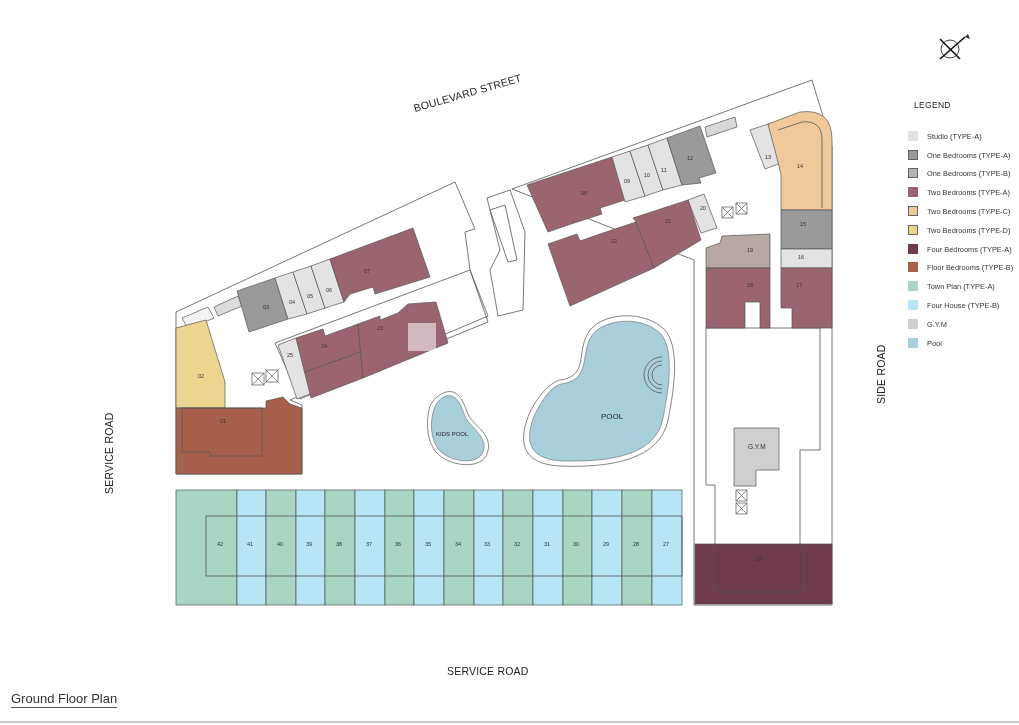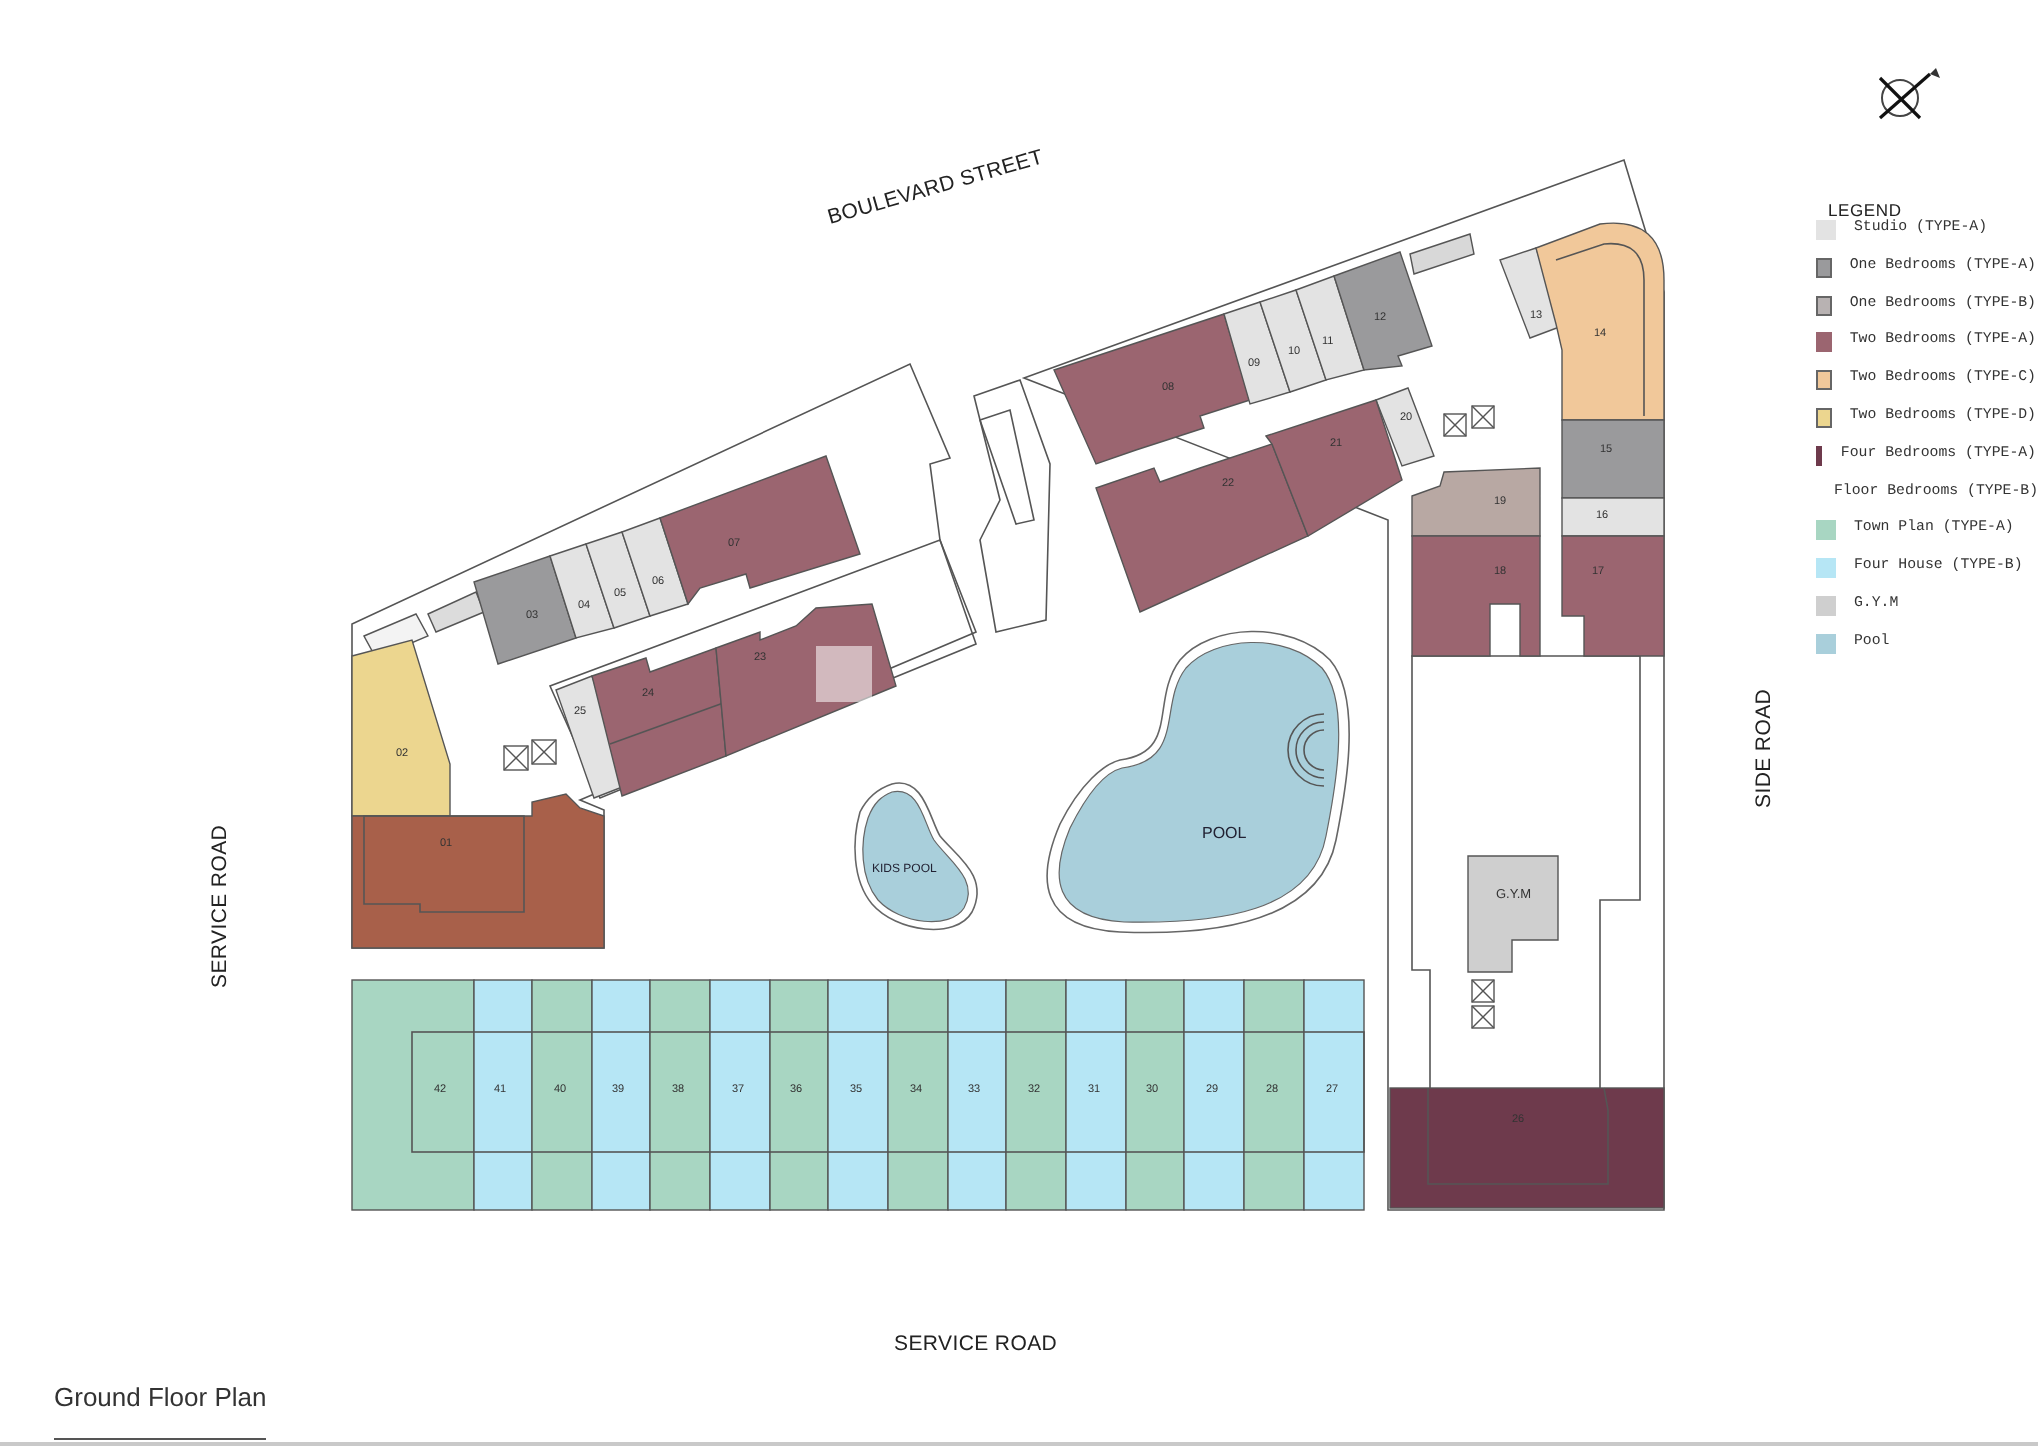--- a/index.html
+++ b/index.html
@@ -1,25 +1,25 @@
 <!DOCTYPE html>
 <html><head>
 <meta charset="utf-8">
 <style>
   html, body { margin:0; padding:0; background:#ffffff; }
   body { width:1019px; height:725px; position:relative; overflow:hidden; font-family:"Liberation Sans", sans-serif; }
   #plan { position:absolute; left:0; top:0; width:1019px; height:725px; }
   .road-label { font-size:10.5px; fill:#222; letter-spacing:0.2px; }
   .unit-num { font-size:5.5px; fill:#333; }
   .legend { position:absolute; left:908px; top:100px; width:110px; }
-  .legend-title { font-size:8.5px; color:#222; font-weight:normal; letter-spacing:0.3px; margin:0 0 0 6px; }
-  .legend-item { display:flex; align-items:flex-start; height:18.8px;font-family:Liberation Mono, monospace; }
+  .legend-title { font-size:8.5px; color:#222; font-weight:normal; letter-spacing:0.3px; margin:0 0 12px 6px; }
+  .legend-item { display:flex; align-items:flex-end; height:18.8px; }
   .legend-swatch { width:10px; height:10px; margin-right:9px; box-sizing:border-box; }
   .legend-label { font-size:7.4px; color:#333; white-space:nowrap; }
-  .title { position:absolute; left:27px; top:691px; font-size:13px; color:#333; border-bottom:1px solid #555; padding-bottom:13px; line-height:15px; }
+  .title { position:absolute; left:11px; top:691px; font-size:13px; color:#333; border-bottom:1px solid #555; padding-bottom:1px; line-height:15px; }
   .bottom-rule { position:absolute; left:0; top:721px; width:1019px; height:2px; background:#c9c9c9; }
   .compass { position:absolute; left:935px; top:32px; width:38px; height:32px; }
 </style>
 </head>
 <body>
 
 <svg id="plan" viewBox="0 0 1019 725" xmlns="http://www.w3.org/2000/svg">
   <defs>
     <style>
       .ln { stroke:#555; stroke-width:0.8; fill:none; }

